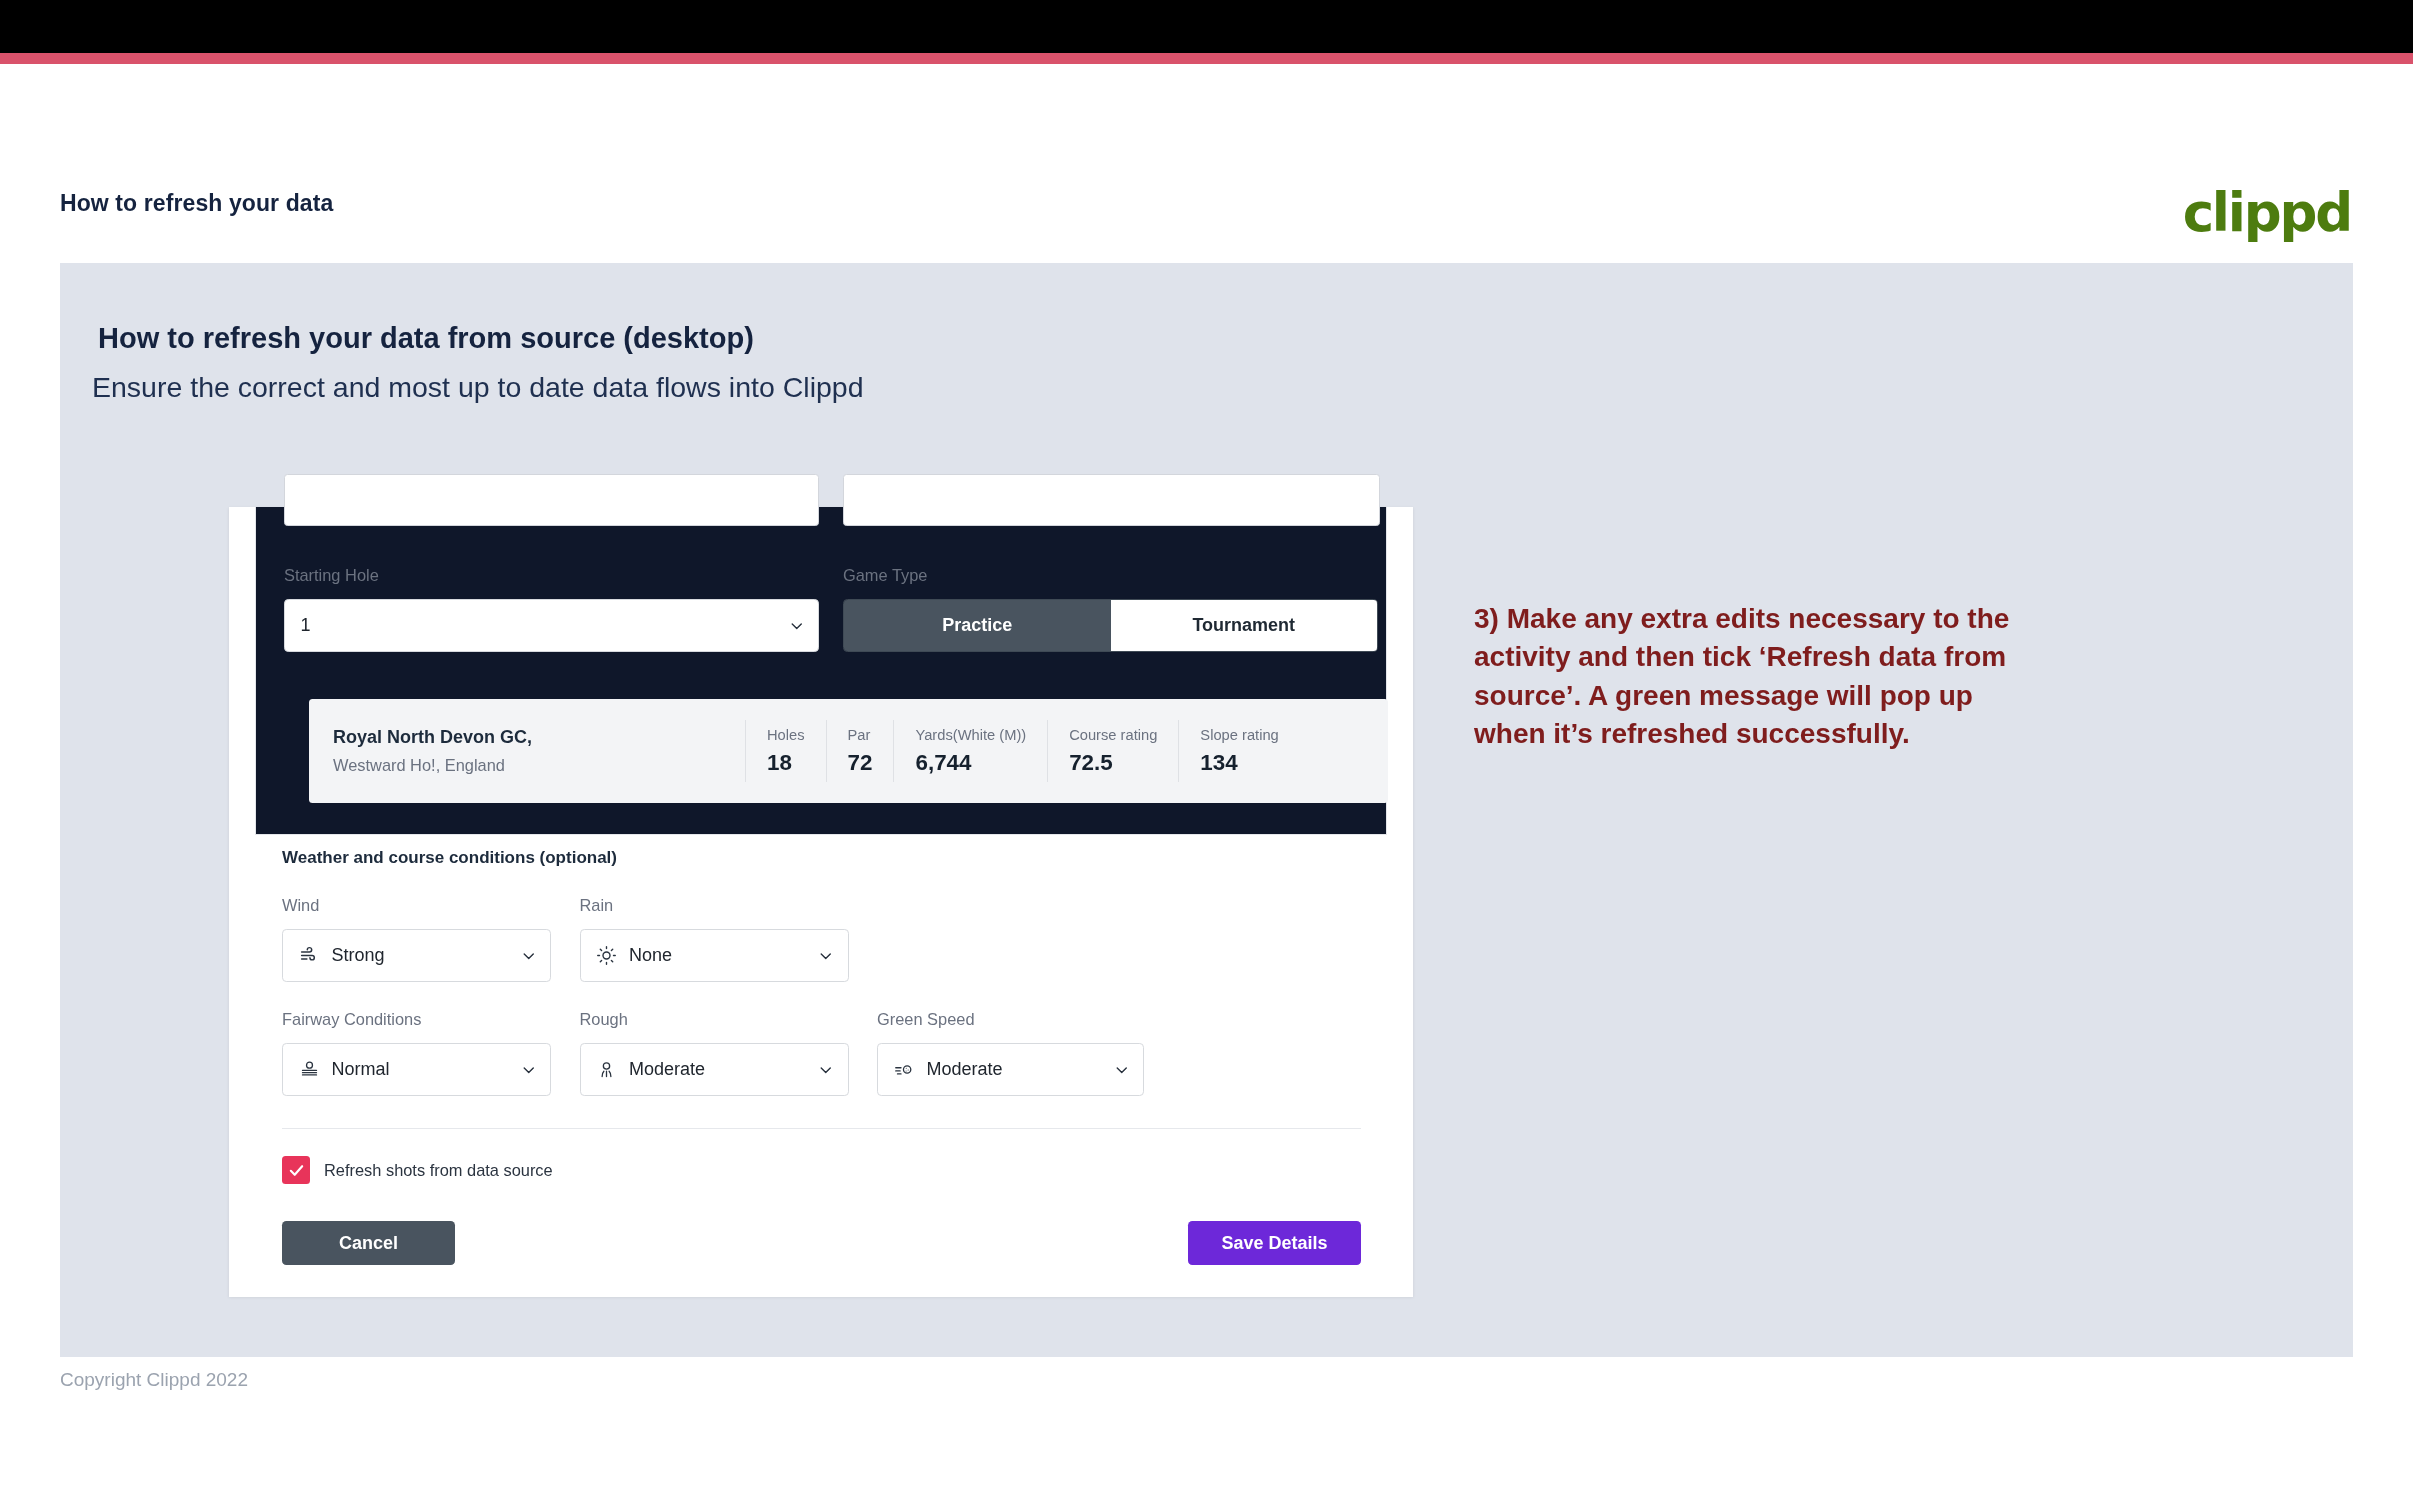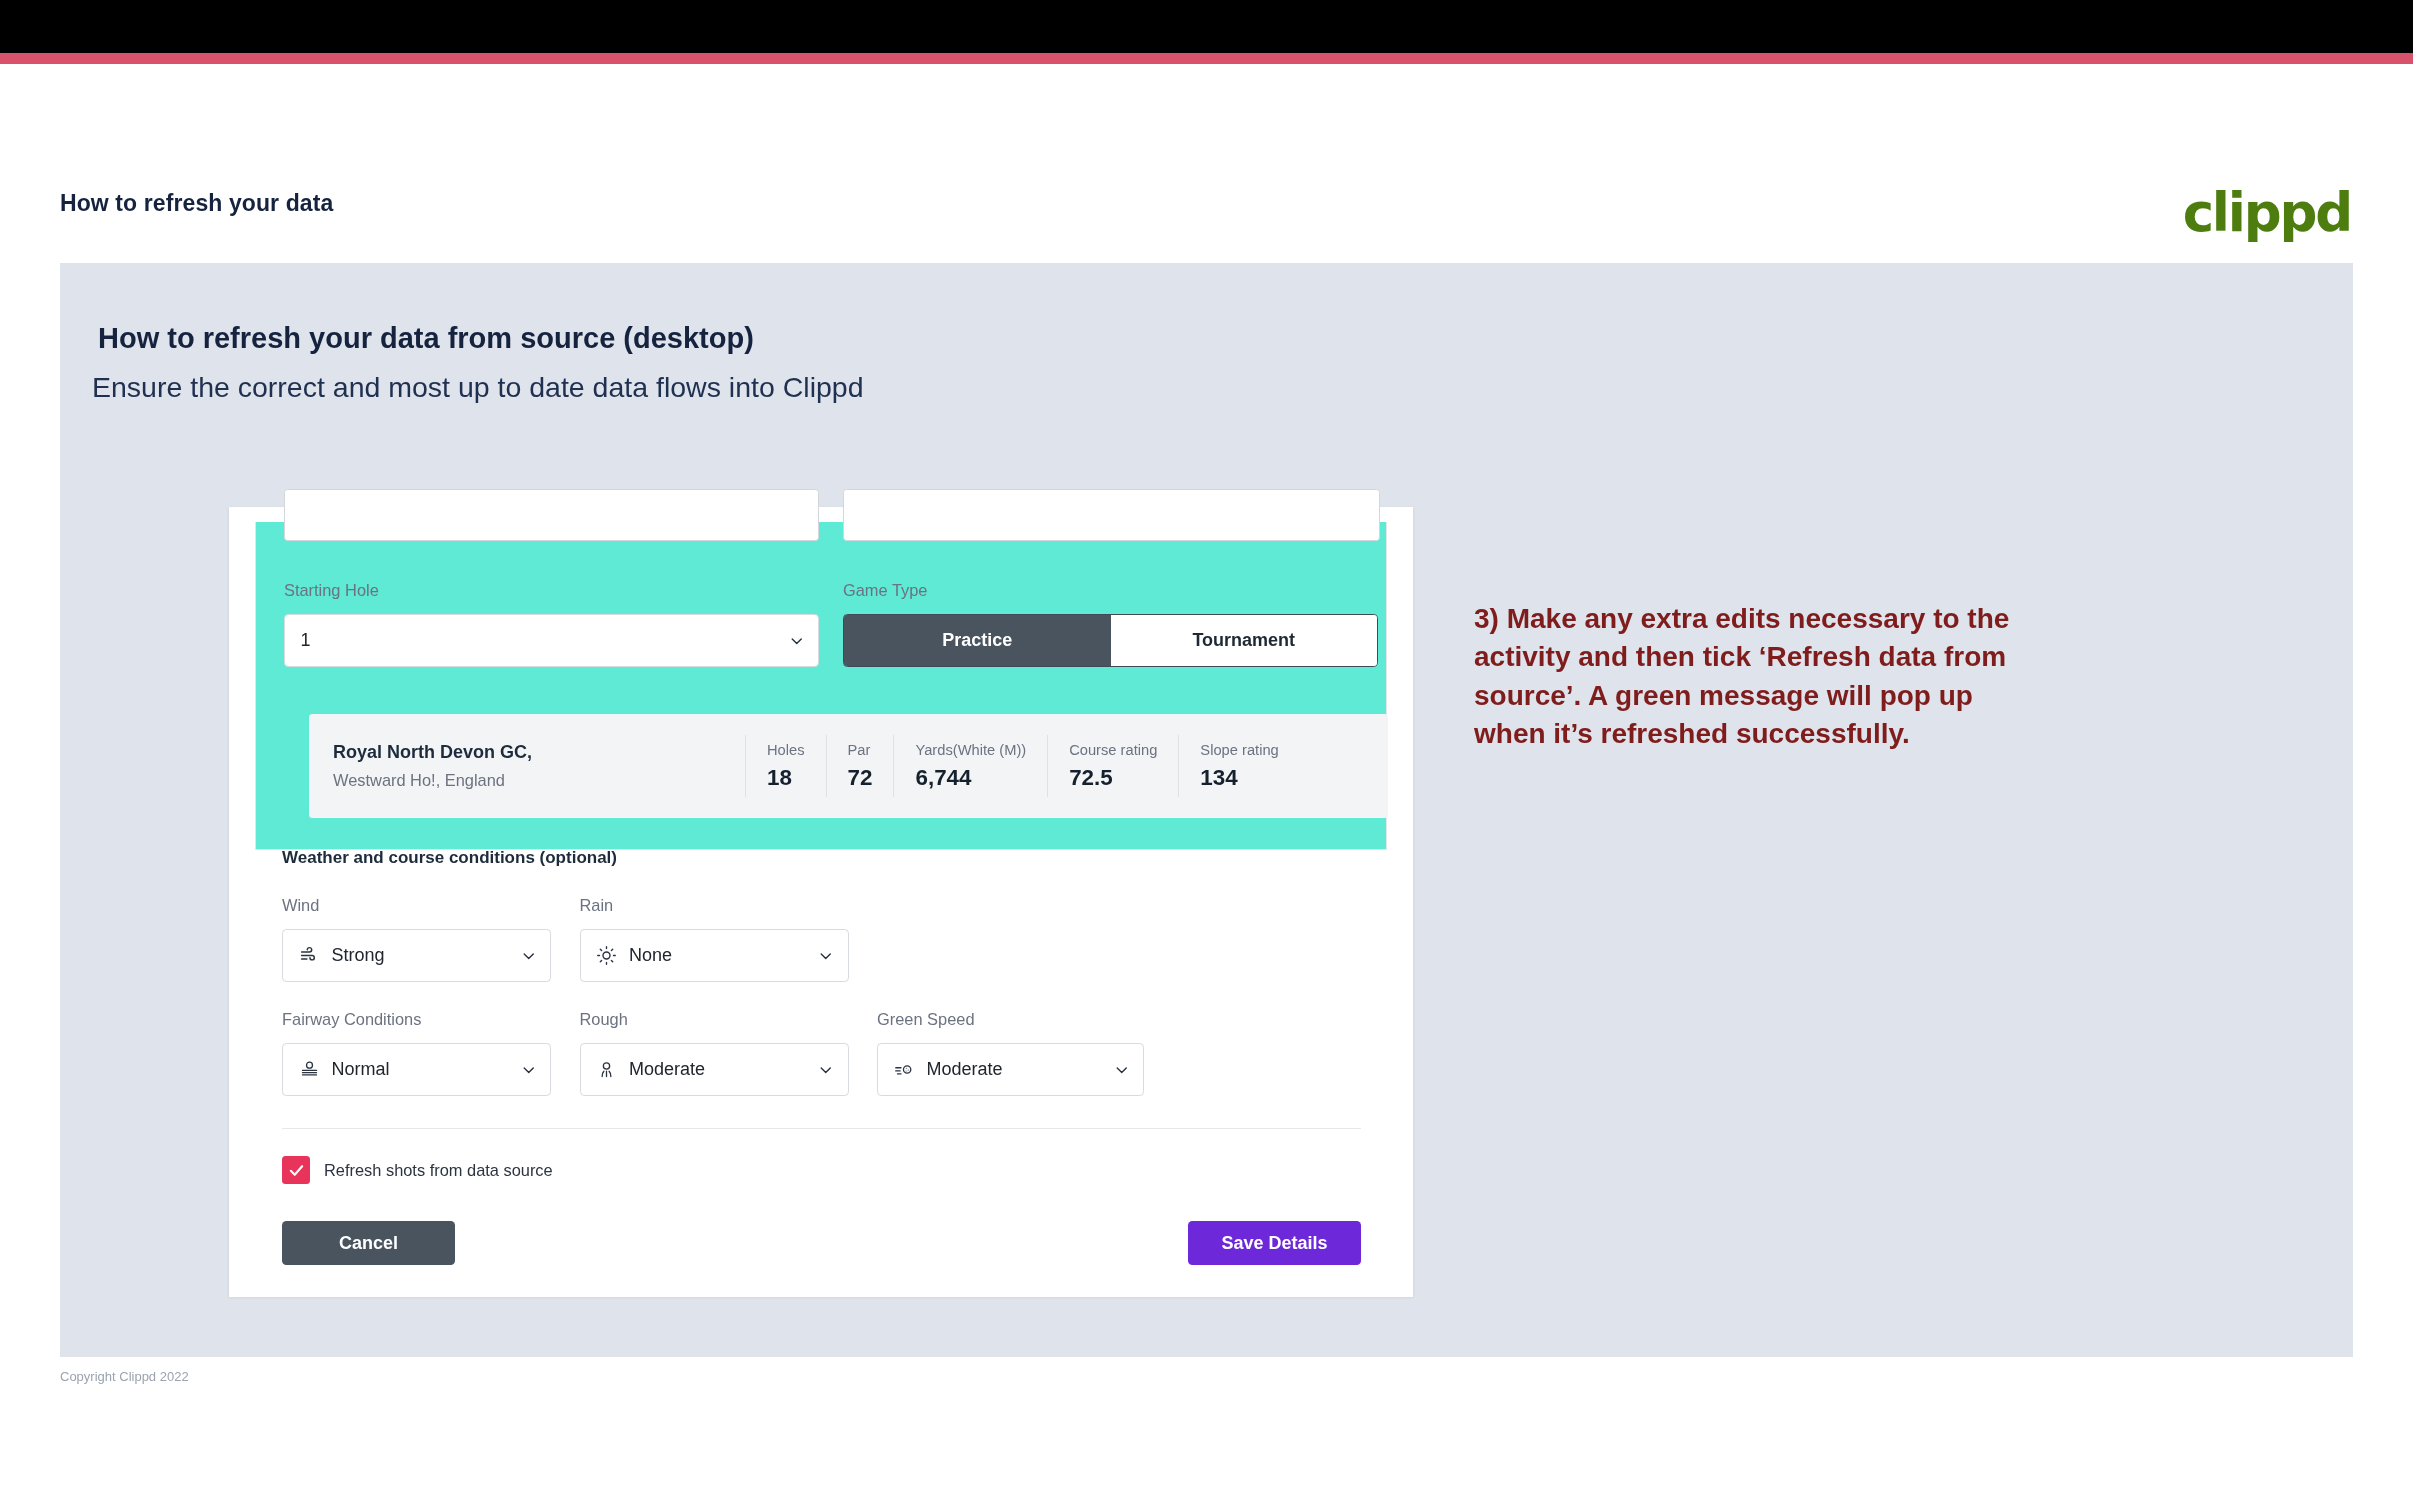--- a/index.html
+++ b/index.html
@@ -41,22 +41,22 @@
     position:absolute; left:92px; top:371px;
     font-size:28.5px; font-weight:400; color:#1f3050;
   }
 
   
   .shot {
     position:absolute; left:229px; top:507px; width:1184px; height:790px;
     background:#ffffff; box-shadow:0 0.9px 3.5px rgba(0,0,0,.09);
   }
   .shot-inner {
-    position:absolute; left:26px; top:15px; width:1132px; height:328px;
-    background:#5eead4; border:0.9px solid #e4e6ea; border-top:none;
+    position:absolute; left:26px; top:0px; width:1132px; height:328px;
+    background:#0f172a; border:0.9px solid #e4e6ea; border-top:none;
   }
   
   .cutrow { position:absolute; left:28px; top:0px; width:1079px; height:19px; }
   .cutrow .cin {
     position:absolute; top:-33px; height:52px; border:0.9px solid #d3d6dc;
     border-radius:3.5px; background:#fff;
   }
   .cutrow .cin.a { left:0; width:535px; }
   .cutrow .cin.b { left:559px; width:537px; }
 
@@ -130,21 +130,21 @@
 
   
   .note {
     position:absolute; left:1474px; top:600px; width:552px;
     font-size:28px; line-height:1.37; color:#7f1d1d; font-weight:600;
   }
 
   
   .footer {
     position:absolute; left:60px; top:1369px;
-    font-size:13px; color:#9ba3af;
+    font-size:19px; color:#9ba3af;
   }
 </style>
 </head>
 <body>
 
 <div class="slide">
 
   <div class="topband"></div>
   <div class="topaccent"></div>
 

